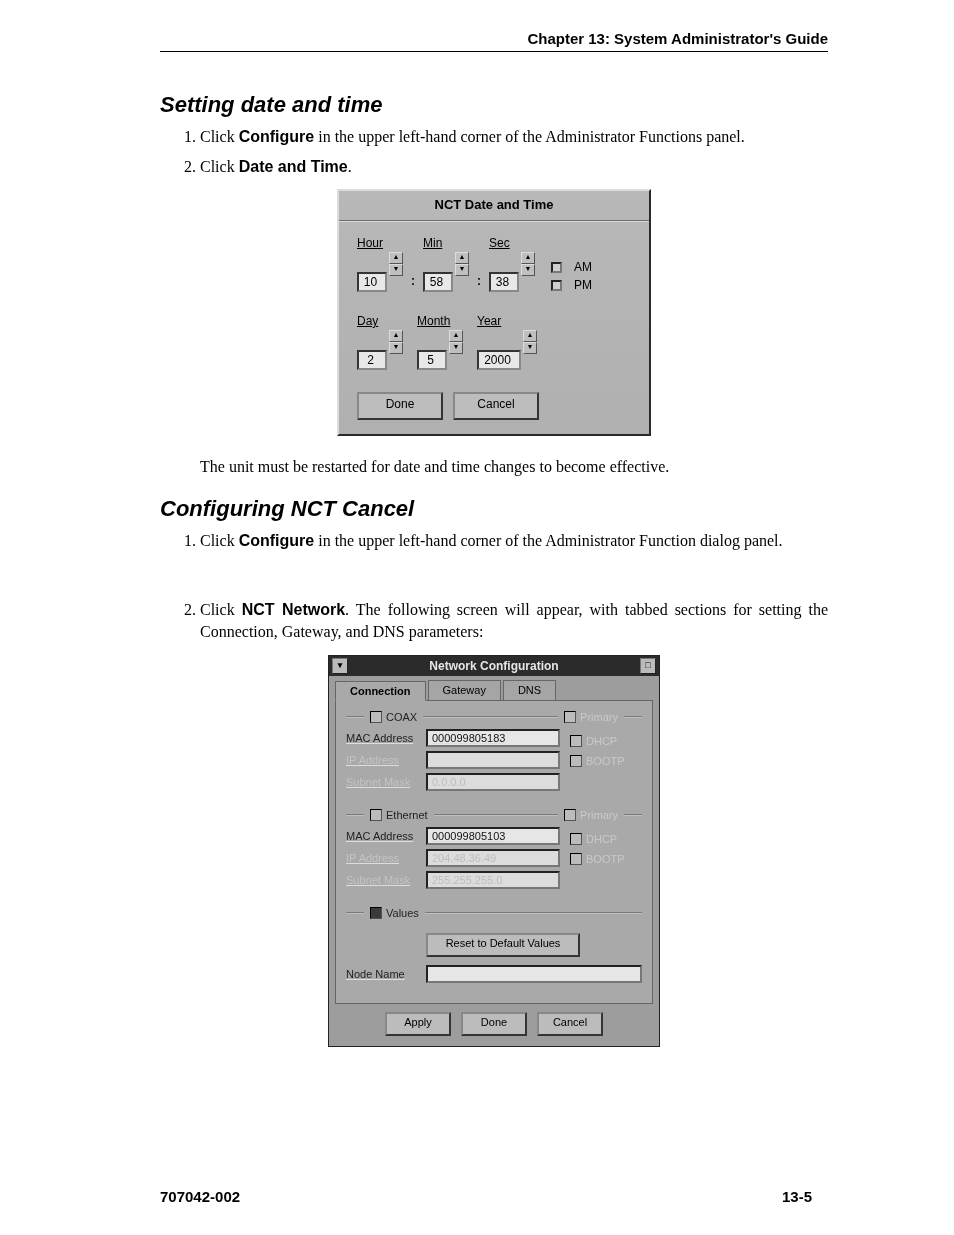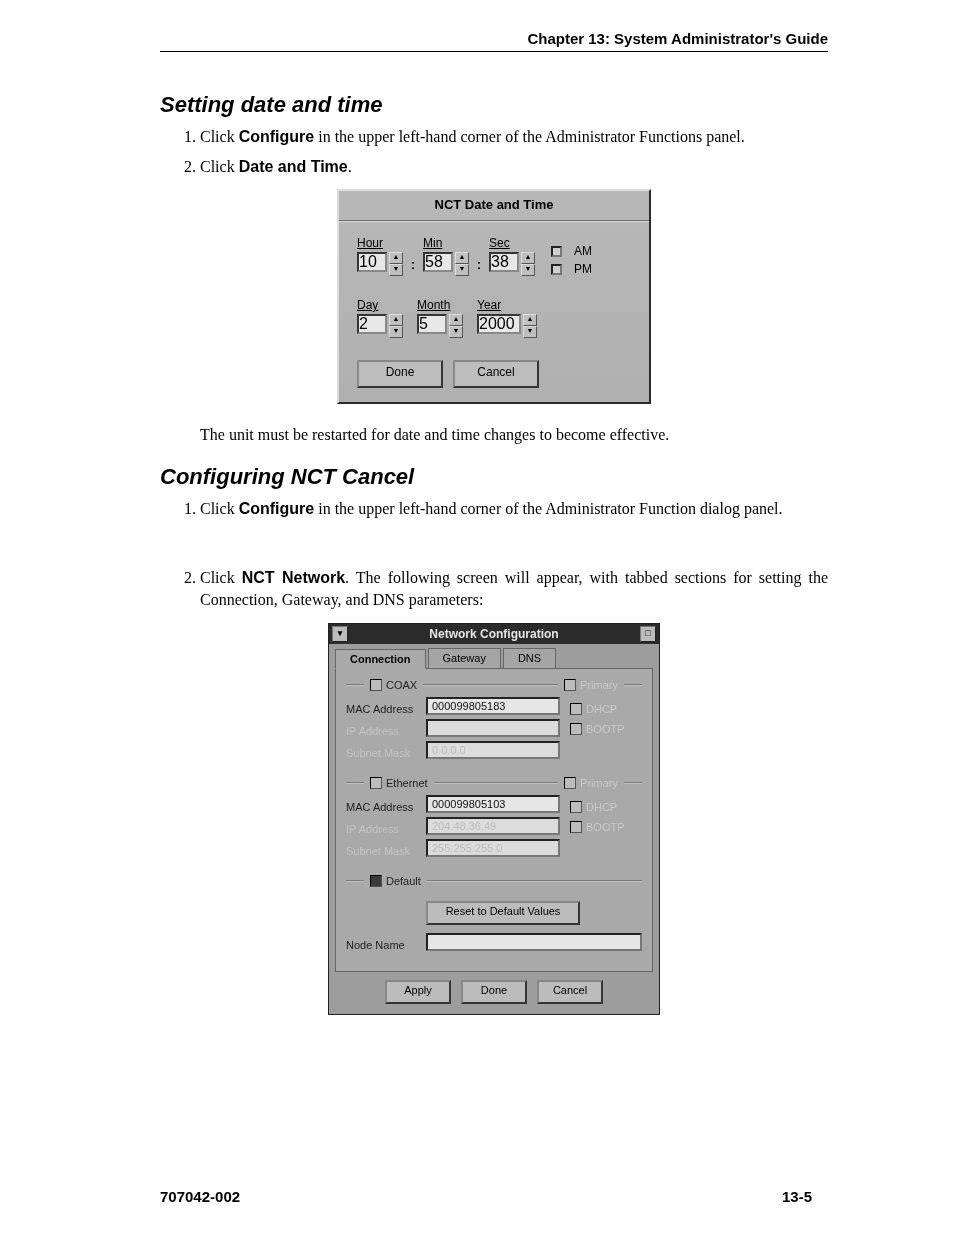--- a/index.html
+++ b/index.html
@@ -110,24 +110,25 @@
   .spinbox {
     display: flex;
     align-items: stretch;
   }
   .spin-input {
     width: 30px;
     height: 20px;
     background: #e8e8e8;
     border: 2px inset #888;
     box-sizing: border-box;
-    font-size: 16px;
-    text-align: left;
+    font-size: 12px;
+    text-align: center;
     padding-right: 3px;
     line-height: 16px;
+    margin-top: 20px;
   }
   .spin-input.wide { width: 44px; }
   .spin-btns {
     display: flex;
     flex-direction: column;
     margin-left: 2px;
   }
   .spin-btn {
     width: 12px;
     height: 10px;
@@ -280,23 +281,24 @@
   .nc-leftcol { flex: 1; }
   .nc-rightcol {
     width: 72px;
     display: flex;
     flex-direction: column;
     gap: 8px;
     padding-top: 6px;
   }
   .nc-field {
     display: flex;
-    align-items: flex-end;
+    align-items: center;
     gap: 6px;
     margin-bottom: 4px;
+    text-decoration: underline;
   }
   .nc-flabel {
     width: 74px;
     font-size: 11px;
     color: #222;
   }
   .nc-flabel.dim { color: #c4c4c4; }
   .nc-input {
     flex: 1;
     height: 18px;
@@ -564,21 +566,21 @@
             </div>
           </div>
         </div>
       </div>
 
       <div class="nc-group">
         <div class="nc-group-line">
           <div class="rule" style="flex:0 0 18px;"></div>
           <div class="nc-group-title">
             <div class="nc-chk dark"></div>
-            <span>Default</span>
+            <span>Values</span>
           </div>
           <div class="rule"></div>
         </div>
       </div>
 
       <div class="nc-reset">Reset to Default Values</div>
 
       <div class="nc-field">
         <div class="nc-flabel" style="color:#222;">Node Name</div>
         <div class="nc-input"></div>

